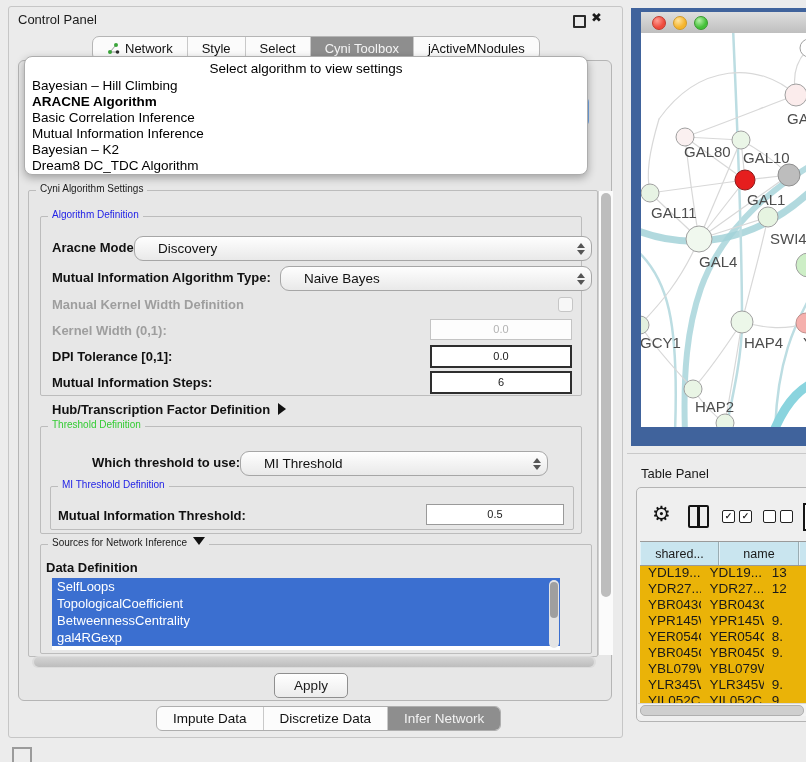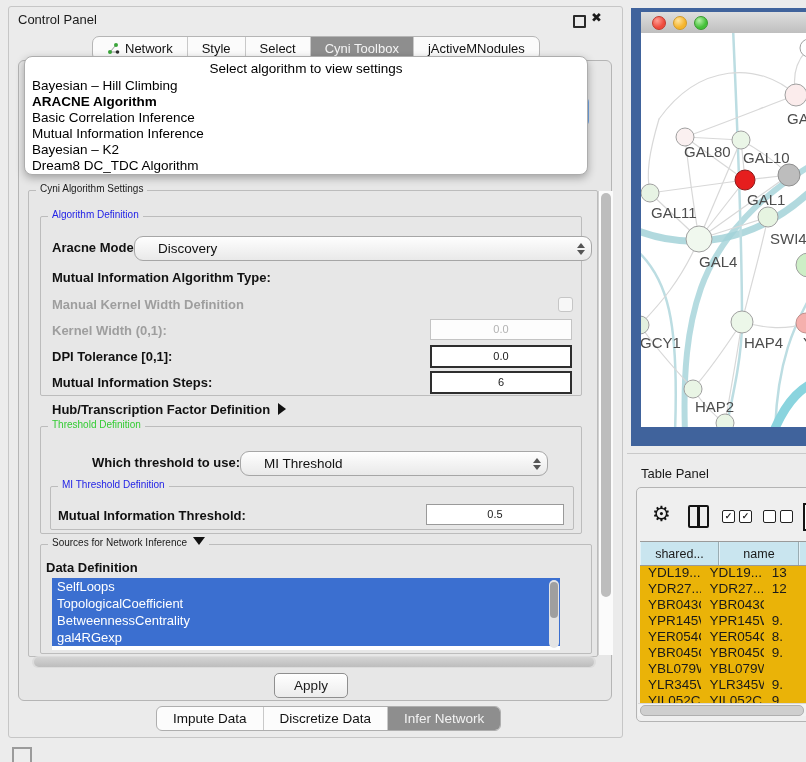--- a/index.html
+++ b/index.html
@@ -181,20 +181,27 @@
   <div class="abs lbl" style="left:46px;top:240px;">Aracne Mode:</div>
   <div class="abs combo" style="left:128px;top:236px;width:442px;">
     <span class="val">Discovery</span>
     <span class="stepper">
         <span class="tri-up"></span>
         <span class="tri-down"></span>
       </span>
   </div>
 
   <div class="abs lbl" style="left:46px;top:270px;">Mutual Information Algorithm Type:</div>
+  <div class="abs combo" style="left:274px;top:266px;width:296px;">
+    <span class="val">Naive Bayes</span>
+    <span class="stepper">
+        <span class="tri-up"></span>
+        <span class="tri-down"></span>
+      </span>
+  </div>
 
   <div class="abs lbl dis" style="left:46px;top:297px;">Manual Kernel Width Definition</div>
   <div class="abs chk" style="left:552px;top:297px;"></div>
 
   <div class="abs lbl dis" style="left:46px;top:323px;">Kernel Width (0,1):</div>
   <div class="abs tin dis" style="left:424px;top:319px;width:140px;">0.0</div>
 
   <div class="abs lbl" style="left:46px;top:349px;">DPI Tolerance [0,1]:</div>
   <div class="abs tin strong" style="left:424px;top:345px;width:138px;">0.0</div>
 

